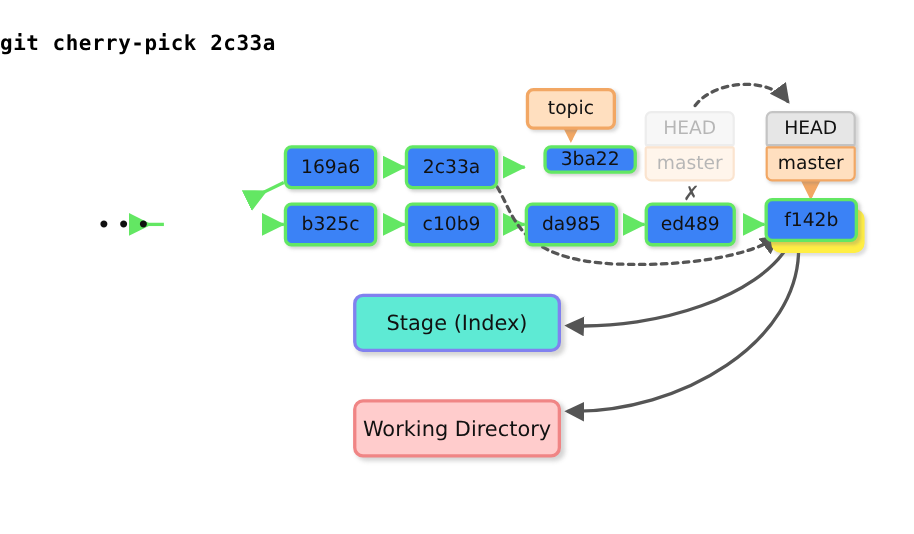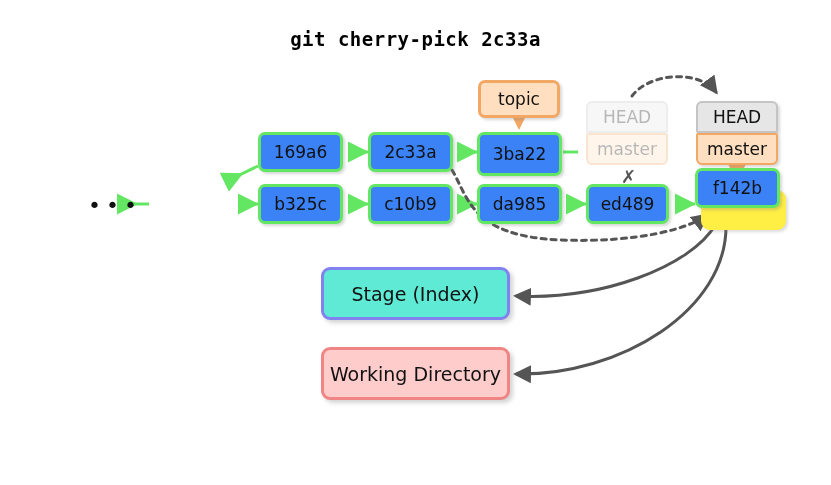--- a/index.html
+++ b/index.html
@@ -75,33 +75,34 @@
     border-radius: 9px;
     font-size: 19px;
     box-shadow: 3px 3px 4px rgba(120,120,120,0.32);
   }
   .area-work {
     background: #ffcccc;
     border: 3px solid #f08585;
     border-radius: 9px;
     font-size: 19px;
     box-shadow: 3px 3px 4px rgba(120,120,120,0.32);
+    margin-top: 16px;
   }
   .highlight {
     position: absolute;
     background: #ffee44;
     border-radius: 9px;
     box-shadow: 2px 2px 3px rgba(120,120,120,0.25);
   }
   #title {
     position: absolute;
     left: 0;
     top: 28px;
     width: 831px;
-    text-align: center;
+    text-align: left;
     font-family: "DejaVu Sans Mono", monospace;
     font-size: 19px;
     font-weight: bold;
     color: #000000;
     letter-spacing: 0.5px;
   }
   .xmark {
     position: absolute;
     font-size: 18px;
     color: #555555;
@@ -188,37 +189,37 @@
   <div class="ellipsis" style="left:88px; top:195px;">•••</div>
 
   <div class="highlight" style="left:701px; top:190px; width:85px; height:40px;"></div>
 
   <div class="node commit" style="left:258px; top:132px; width:85px; height:40px;">
     <span>169a6</span>
   </div>
   <div class="node commit" style="left:368px; top:132px; width:85px; height:40px;">
     <span>2c33a</span>
   </div>
-  <div class="node commit" style="left:477px; top:132px; width:85px; height:44px;">
+  <div class="node commit" style="left:494px; top:132px; width:85px; height:26px;">
     <span>3ba22</span>
   </div>
 
   <div class="node commit" style="left:258px; top:184px; width:85px; height:40px;">
     <span>b325c</span>
   </div>
   <div class="node commit" style="left:368px; top:184px; width:85px; height:40px;">
     <span>c10b9</span>
   </div>
   <div class="node commit" style="left:477px; top:184px; width:85px; height:40px;">
     <span>da985</span>
   </div>
   <div class="node commit" style="left:586px; top:184px; width:83px; height:40px;">
     <span>ed489</span>
   </div>
-  <div class="node commit" style="left:695px; top:168px; width:85px; height:40px;">
+  <div class="node commit" style="left:695px; top:180px; width:85px; height:40px;">
     <span>f142b</span>
   </div>
 
   <div class="node ref-topic" style="left:478px; top:80px; width:82px; height:38px;">
     <span>topic</span>
   </div>
 
   <div class="node ref-head faded" style="left:586px; top:101px; width:82px; height:32px;">
     <span>HEAD</span>
   </div>

